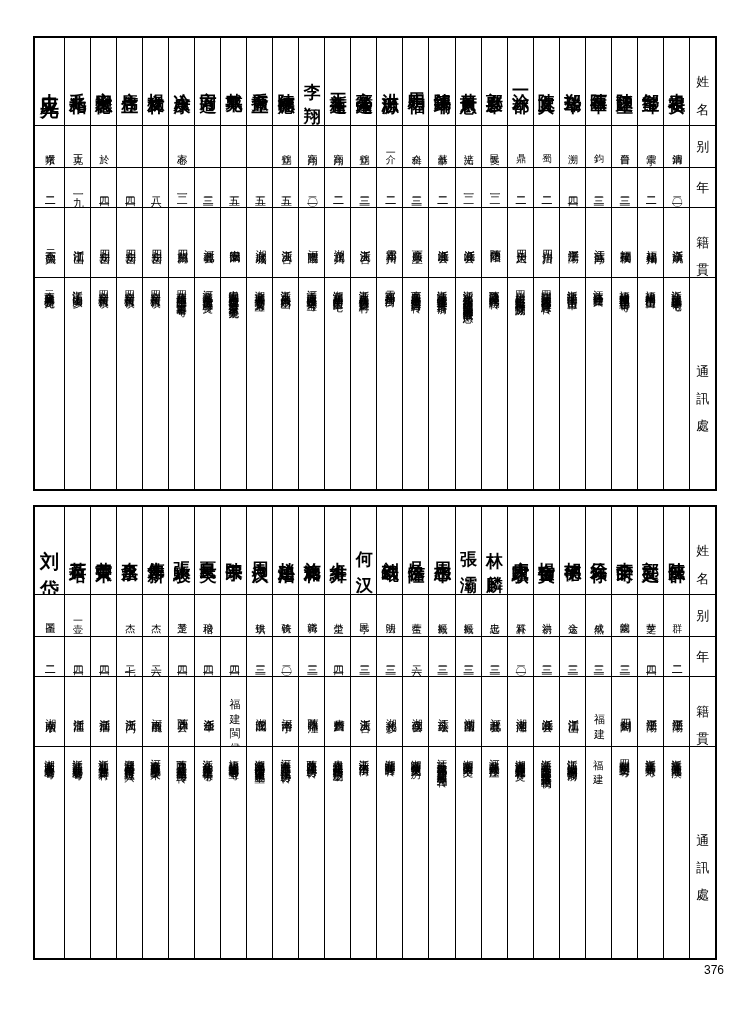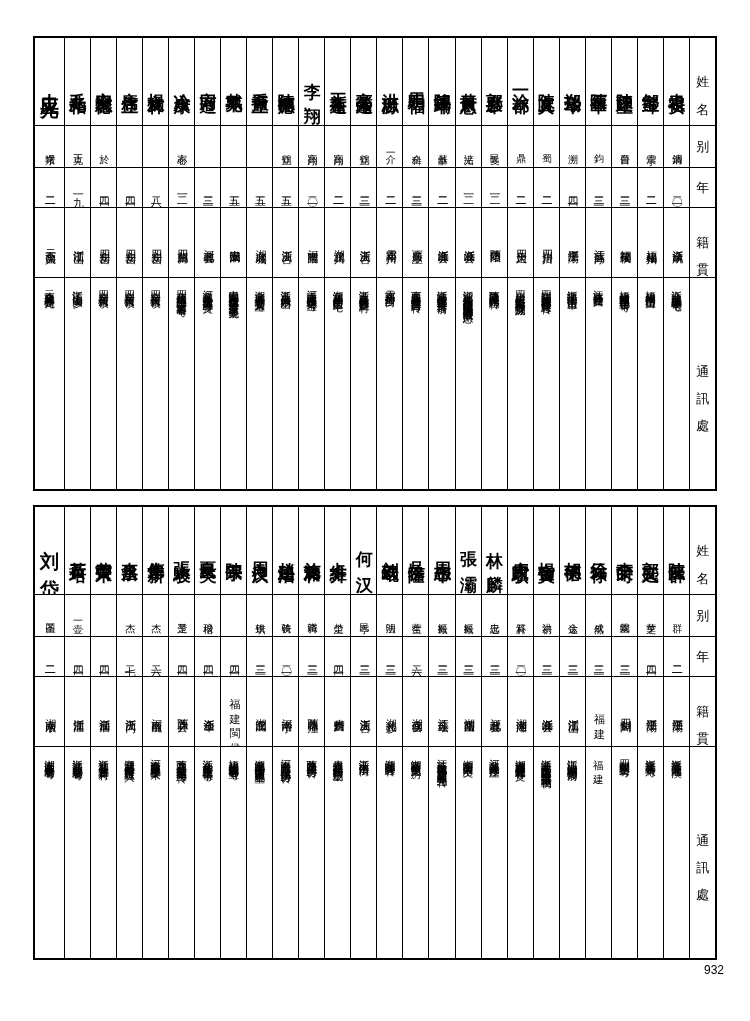--- a/index.html
+++ b/index.html
@@ -989,15 +989,15 @@
         <div class="cell h-native nt">
           <span class="vt">湖南永順</span>
         </div>
         <div class="cell h-addr ad">
           <span class="vt">湖南永顺县小西墙巷三号</span>
         </div>
       </div>
 
   </div>
 
-  <div class="pageno">932</div>
+  <div class="pageno">376</div>
 
 </div>
 
 </body></html>

